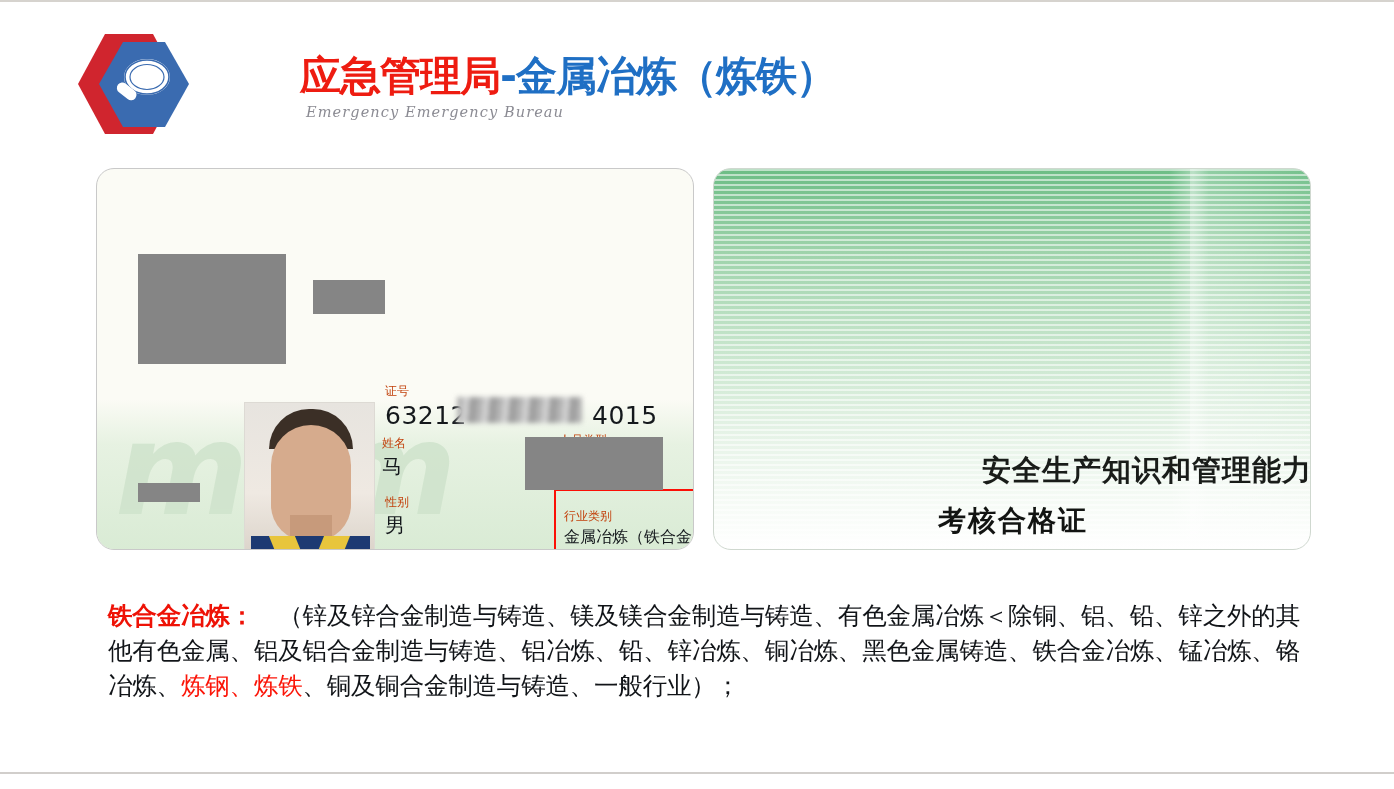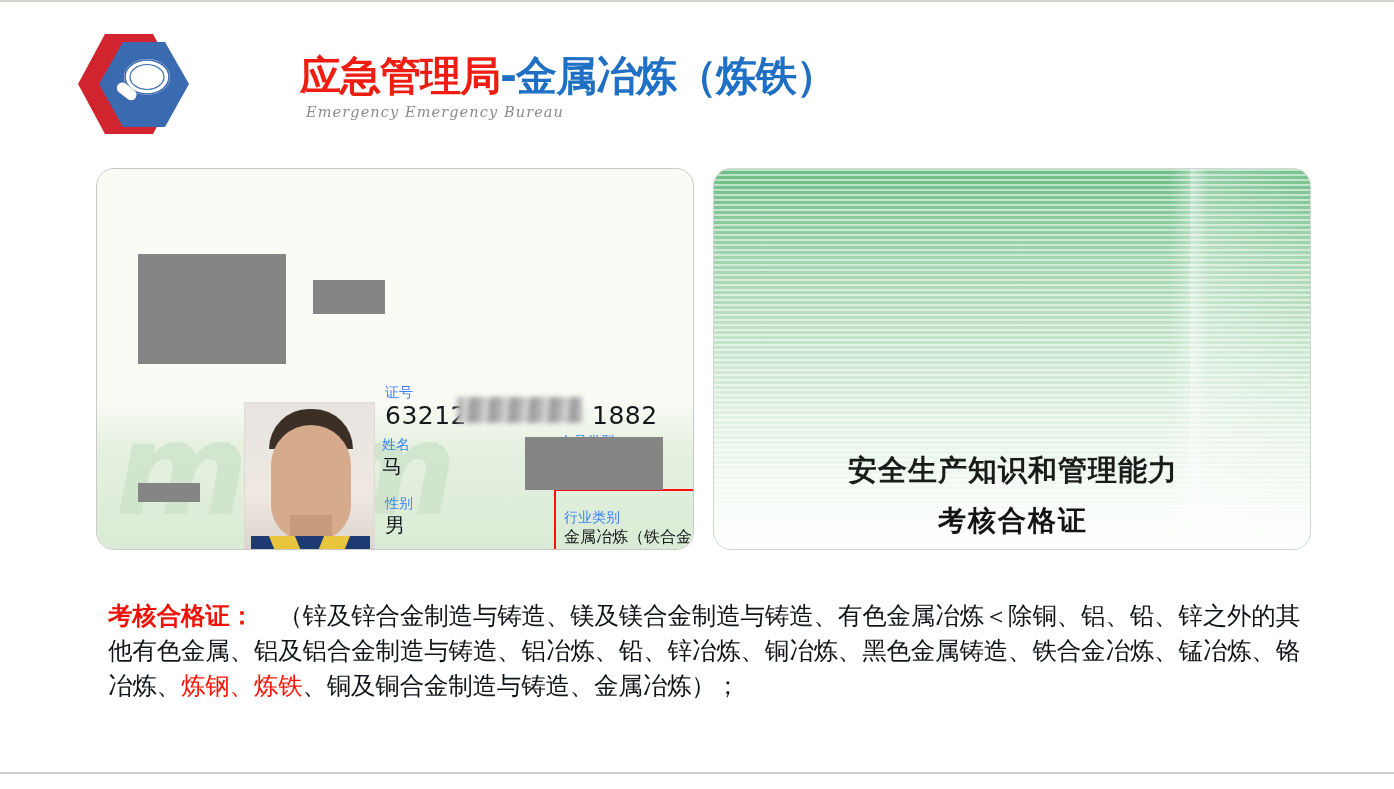--- a/index.html
+++ b/index.html
@@ -102,22 +102,22 @@
   }
   .photo .collar-r {
     position: absolute; right: 30px; bottom: 0; width: 26px; height: 30px;
     background: #e8c53c; transform: skewX(-22deg);
   }
   .redact { position: absolute; background: #858585; }
   .redact-face { left: 138px; top: 254px; width: 148px; height: 110px; }
 
   .fld { position: absolute; }
   .fld .lbl {
-    font-size: 14px; color: #3b82f6; line-height: 15px;
-    font-family: Liberation Sans, sans-serif;
+    font-size: 12px; color: #c2410c; line-height: 15px;
+    font-family: Liberation Mono, monospace;
   }
   .fld .val {
     font-size: 20px; color: #14181c; line-height: 26px; margin-top: 1px;
     font-family: "DejaVu Sans", "Liberation Sans", sans-serif;
   }
   .fld .val.big { font-size: 25px; line-height: 30px; letter-spacing: .5px; }
 
   .f-certno { left: 288px; top: 216px; }
   .f-name   { left: 285px; top: 268px; }
   .f-sex    { left: 288px; top: 327px; }
@@ -154,21 +154,21 @@
     position: absolute; right: 0; top: 0; width: 120px; height: 382px;
     background: linear-gradient(90deg, rgba(255,255,255,.28) 0%, rgba(255,255,255,.05) 100%);
     pointer-events: none;
   }
   .cert-sheen2 {
     position: absolute; left: 455px; top: 0; width: 40px; height: 382px;
     background: linear-gradient(90deg, rgba(255,255,255,0) 0%, rgba(255,255,255,.35) 60%, rgba(255,255,255,0) 100%);
     pointer-events: none;
   }
   .cert-t1 {
-    position: absolute; left: 0; top: 282px; width: 598px; text-align: center;
+    position: absolute; left: 0; top: 282px; width: 598px; text-align: right;
     font-family: Liberation Serif, serif;
     font-size: 29px; font-weight: bold; color: #191c19; letter-spacing: 1px;
   }
   .cert-t2 {
     position: absolute; left: 0; top: 333px; width: 598px; text-align: center;
     font-family: "DejaVu Sans", "Liberation Sans", sans-serif;
     font-size: 28px; font-weight: bold; color: #121412; letter-spacing: 2px;
   }
 
   
@@ -225,21 +225,21 @@
       <div class="hair"></div>
       <div class="face"></div>
       <div class="neck"></div>
       <div class="shirt"></div>
       <div class="collar-l"></div>
       <div class="collar-r"></div>
     </div>
 
     <div class="fld f-certno">
       <div class="lbl">证号</div>
-      <div class="val big"><span>63212</span><span style="display:inline-block;width:125px"></span><span>1882</span></div>
+      <div class="val big"><span>63212</span><span style="display:inline-block;width:125px"></span><span>4015</span></div>
     </div>
 
     <div class="fld f-name">
       <div class="lbl">姓名</div>
       <div class="val">马</div>
     </div>
 
     <div class="fld f-sex">
       <div class="lbl">性别</div>
       <div class="val">男</div>
@@ -266,15 +266,15 @@
   <div class="redact redact-qr"></div>
 
   <div class="card-cert">
     <div class="cert-sheen"></div>
     <div class="cert-sheen2"></div>
     <div class="cert-t1">安全生产知识和管理能力</div>
     <div class="cert-t2">考核合格证</div>
 
   </div>
 
-  <div class="para"><span class="kw">考核合格证：</span>　<span>（锌及锌合金制造与铸造、镁及镁合金制造与铸造、有色金属冶炼＜除铜、铝、铅、锌之外的其他有色金属、铝及铝合金制造与铸造、铝冶炼、铅、锌冶炼、铜冶炼、黑色金属铸造、铁合金冶炼、锰冶炼、铬冶炼、</span><span class="rd">炼钢</span><span class="rd">、</span><span class="rd">炼铁</span><span>、铜及铜合金制造与铸造、金属冶炼）；</span></div>
+  <div class="para"><span class="kw">铁合金冶炼：</span>　<span>（锌及锌合金制造与铸造、镁及镁合金制造与铸造、有色金属冶炼＜除铜、铝、铅、锌之外的其他有色金属、铝及铝合金制造与铸造、铝冶炼、铅、锌冶炼、铜冶炼、黑色金属铸造、铁合金冶炼、锰冶炼、铬冶炼、</span><span class="rd">炼钢</span><span class="rd">、</span><span class="rd">炼铁</span><span>、铜及铜合金制造与铸造、一般行业）；</span></div>
 
 </div>
 
 </body></html>

